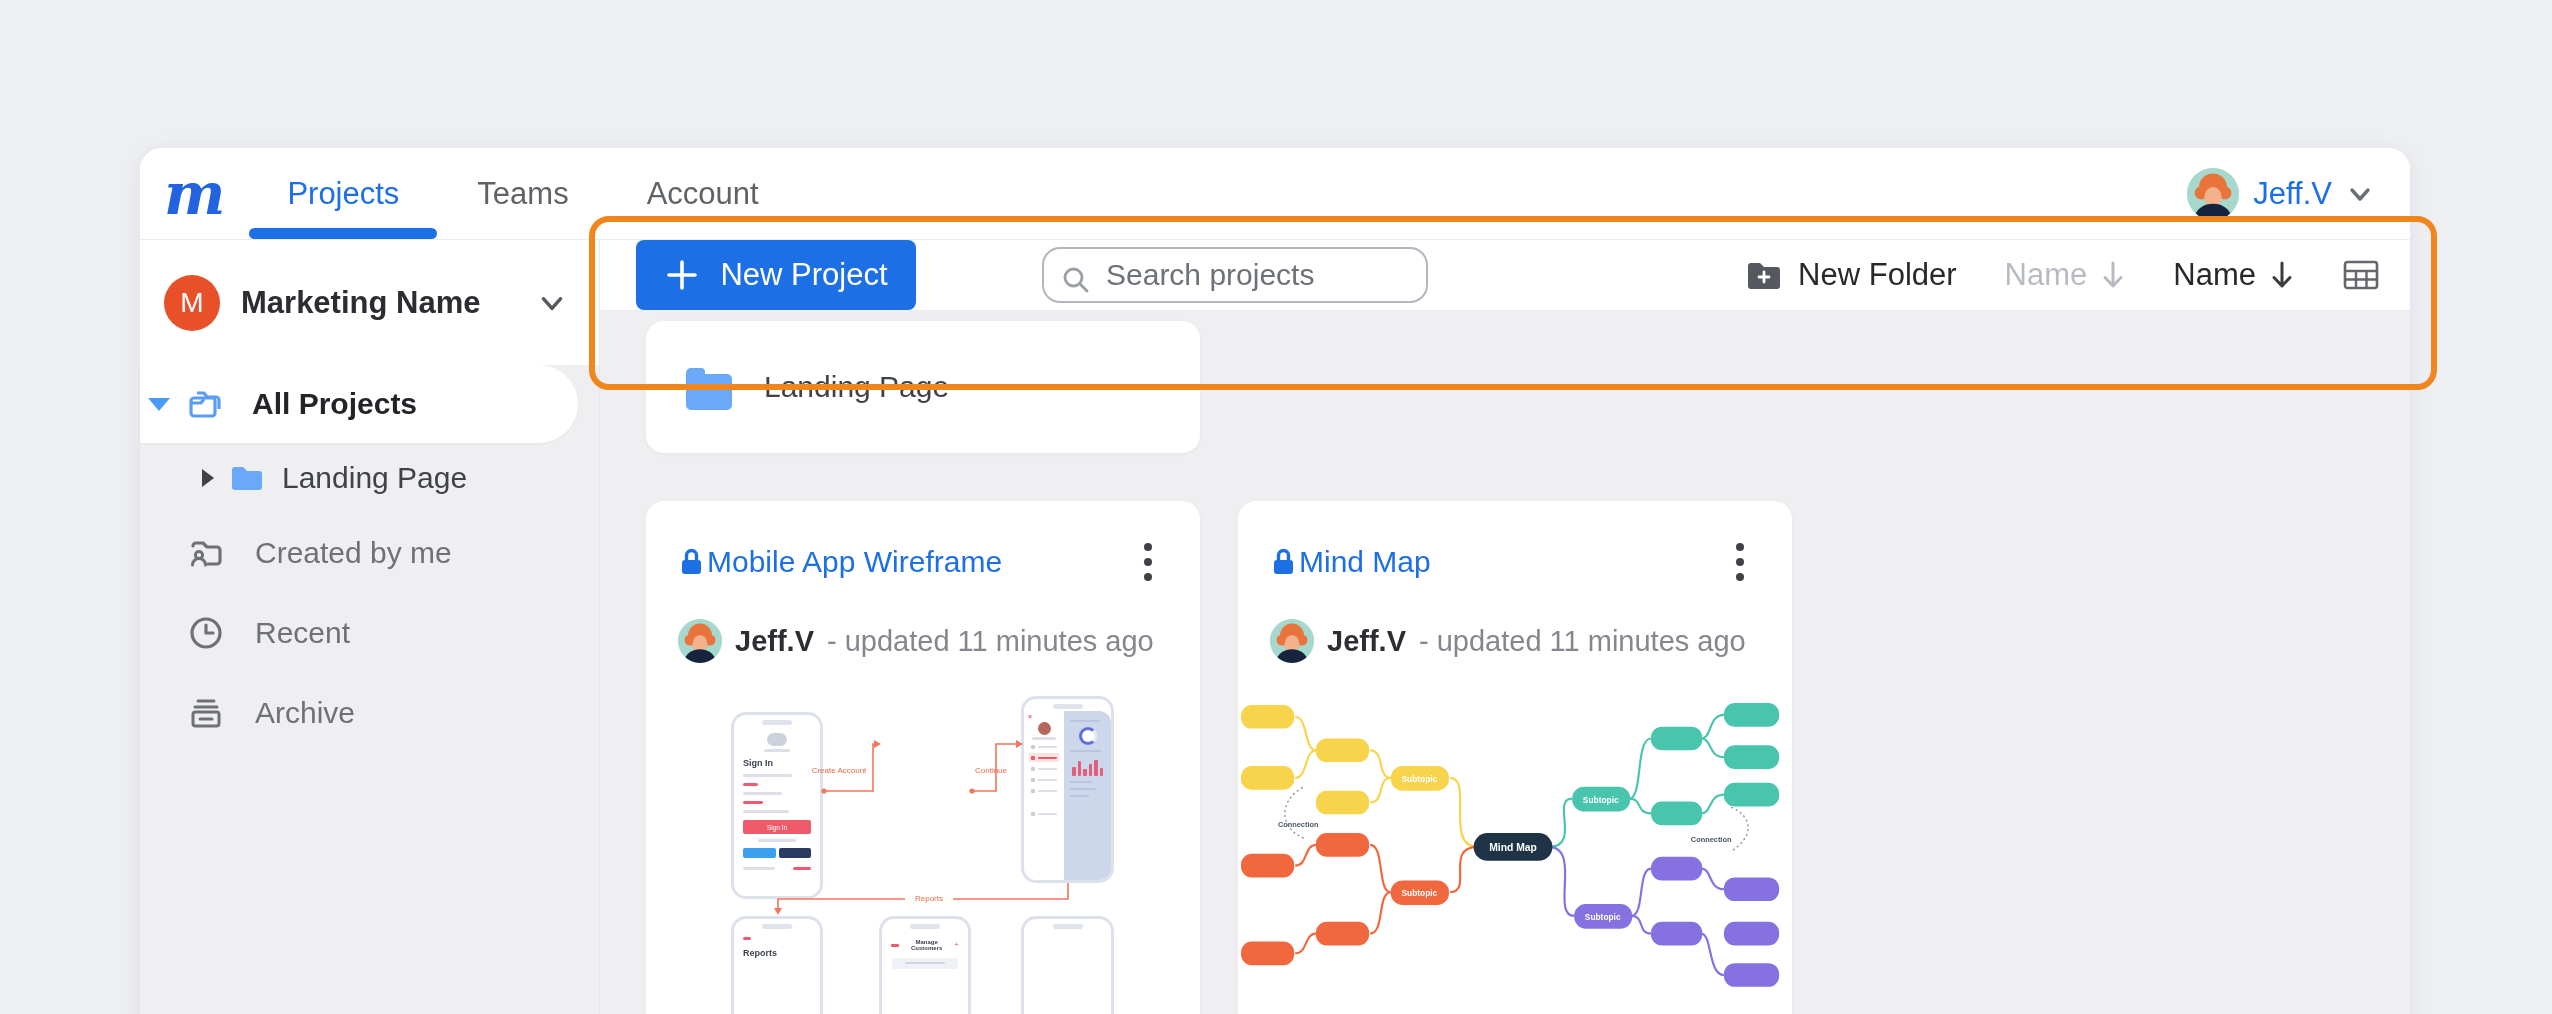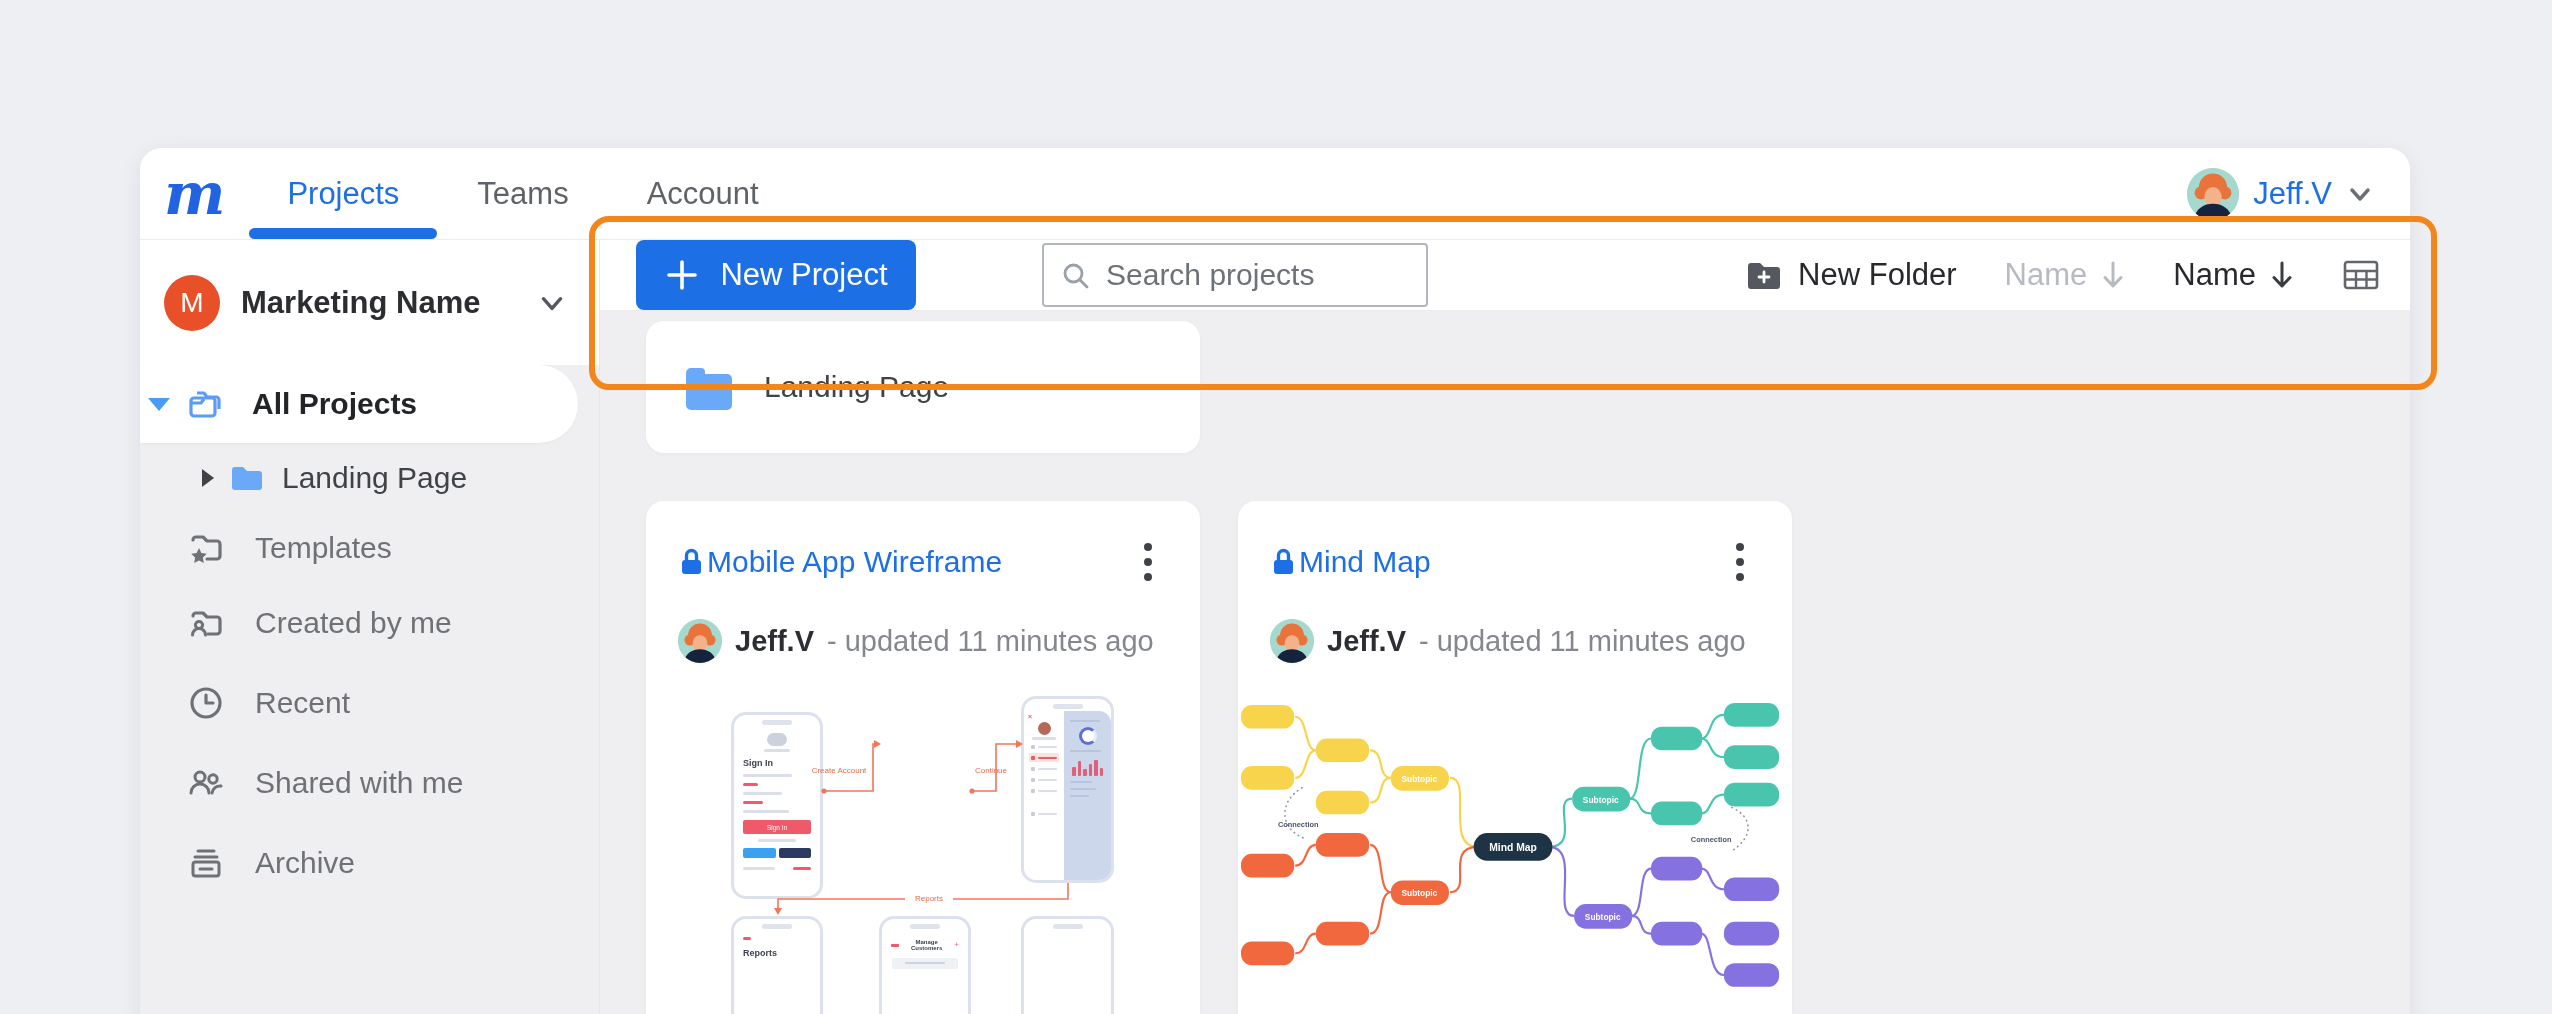--- a/index.html
+++ b/index.html
@@ -53,21 +53,21 @@
   .sicon { width:42px; height:42px; flex:none; display:flex; align-items:center; justify-content:center; }
 
   
   .content { flex:1; display:flex; flex-direction:column; border-radius:0 0 22px 0; }
   .toolbar { height:150px; background:#fff; display:flex; align-items:center;
              padding:0 30px 0 36px; border-bottom:1px solid #ececee; }
   .btn-primary { width:280px; height:70px; background:#1d6fe5; border:none; border-radius:8px;
                  color:#fff; font-size:31px; font-weight:500; font-family:inherit;
                  display:flex; align-items:center; justify-content:center; gap:20px; cursor:pointer; }
   .search { position:relative; margin-left:126px; }
-  .search input { width:386px; height:64px; border:2px solid #b2b6bd; border-radius:4px;
+  .search input { width:386px; height:56px; border:2px solid #b2b6bd; border-radius:18px;
                   padding:0 20px 0 62px; font-size:30px; font-family:inherit; color:#3c4043; background:#fff; }
   .search input::placeholder { color:#6d7278; }
   .search .mag { position:absolute; left:18px; top:17px; }
   .tool-right { margin-left:auto; display:flex; align-items:center; gap:48px; }
   .tool-item { display:flex; align-items:center; gap:14px; cursor:pointer; font-size:31px; }
   .t-dark { color:#28292c; } .t-light { color:#b7bbc1; }
 
   .board { flex:1; background:#efeff1; padding:10px 0 0 46px; border-radius:0 0 22px 0; }
   .card { background:#fff; border-radius:18px; box-shadow:0 1px 4px rgba(0,0,0,.04); }
   .folder-card { width:554px; height:132px; display:flex; align-items:center; padding-left:36px; cursor:pointer; }
@@ -198,29 +198,20 @@
           <div class="srow h70 row-child">
             <span class="tri-right"></span>
             <span class="sicon">
               <svg width="40" height="40" viewBox="0 0 40 40">
                 <path d="M5 12 a3 3 0 0 1 3 -3 h8 l4 4 h12 a3 3 0 0 1 3 3 v13 a3 3 0 0 1 -3 3 h-24 a3 3 0 0 1 -3 -3 Z" fill="#6aa9f7"></path>
               </svg>
             </span>
             <span class="lbl">Landing Page</span>
           </div>
 
-          <div class="srow h70" style="padding-left:45px;">
-            <span class="sicon">
-              <svg width="42" height="42" viewBox="0 0 42 42">
-                <path d="M8 13 a3 3 0 0 1 3 -3 h7 l4 4 h10 a3 3 0 0 1 3 3 v12 a3 3 0 0 1 -3 3 h-10" fill="none" stroke="#6e7176" stroke-width="3.2" stroke-linecap="round" stroke-linejoin="round"></path>
-                <path d="M14 21 l2.4 4.9 5.4 .8 -3.9 3.8 .9 5.4 -4.8 -2.5 -4.8 2.5 .9 -5.4 -3.9 -3.8 5.4 -.8 Z" fill="#6e7176"></path>
-              </svg>
-            </span>
-            <span class="lbl">Templates</span>
-          </div>
 
           <div class="srow h80">
             <span class="sicon">
               <svg width="42" height="42" viewBox="0 0 42 42">
                 <path d="M8 14 a3 3 0 0 1 3 -3 h7 l4 4 h10 a3 3 0 0 1 3 3 v11 a3 3 0 0 1 -3 3 h-9" fill="none" stroke="#6e7176" stroke-width="3.2" stroke-linecap="round" stroke-linejoin="round"></path>
                 <circle cx="14" cy="23" r="3.6" fill="none" stroke="#6e7176" stroke-width="3"></circle>
                 <path d="M7.5 33 a6.5 6.5 0 0 1 13 0" fill="none" stroke="#6e7176" stroke-width="3" stroke-linecap="round"></path>
               </svg>
             </span>
             <span class="lbl">Created by me</span>
@@ -229,31 +220,20 @@
           <div class="srow h80">
             <span class="sicon">
               <svg width="40" height="40" viewBox="0 0 40 40">
                 <circle cx="20" cy="20" r="14" fill="none" stroke="#6e7176" stroke-width="3.2"></circle>
                 <path d="M20 12 v8 h7" fill="none" stroke="#6e7176" stroke-width="3.2" stroke-linecap="round" stroke-linejoin="round"></path>
               </svg>
             </span>
             <span class="lbl">Recent</span>
           </div>
 
-          <div class="srow h80">
-            <span class="sicon">
-              <svg width="42" height="42" viewBox="0 0 42 42">
-                <circle cx="15" cy="15" r="5" fill="none" stroke="#6e7176" stroke-width="3"></circle>
-                <path d="M6 31 a9 9 0 0 1 18 0" fill="none" stroke="#6e7176" stroke-width="3" stroke-linecap="round"></path>
-                <circle cx="28" cy="17" r="4.2" fill="none" stroke="#6e7176" stroke-width="3"></circle>
-                <path d="M27 31 a8 8 0 0 1 9 -7" fill="none" stroke="#6e7176" stroke-width="3" stroke-linecap="round"></path>
-              </svg>
-            </span>
-            <span class="lbl">Shared with me</span>
-          </div>
 
           <div class="srow h80">
             <span class="sicon">
               <svg width="40" height="40" viewBox="0 0 40 40">
                 <path d="M12 8 h16" stroke="#6e7176" stroke-width="3" stroke-linecap="round"></path>
                 <path d="M9 14 h22" stroke="#6e7176" stroke-width="3" stroke-linecap="round"></path>
                 <rect x="7" y="19" width="26" height="14" rx="2.5" fill="none" stroke="#6e7176" stroke-width="3"></rect>
                 <path d="M14 26 h12" stroke="#6e7176" stroke-width="3" stroke-linecap="round"></path>
               </svg>
             </span>

